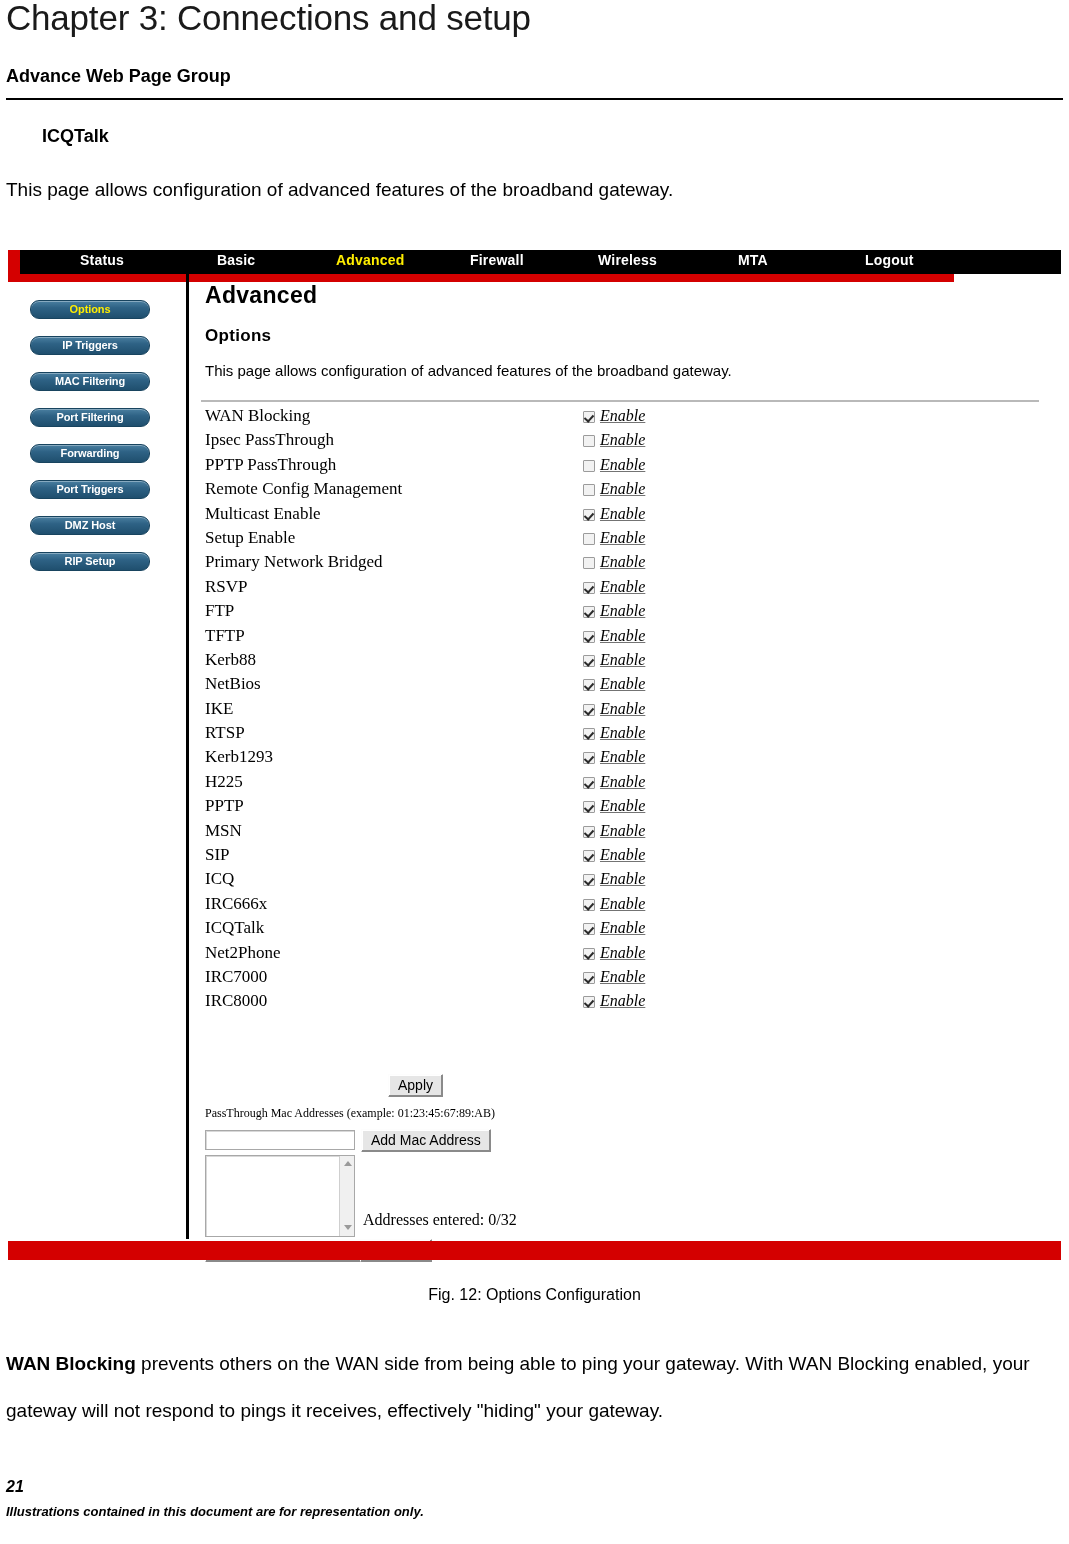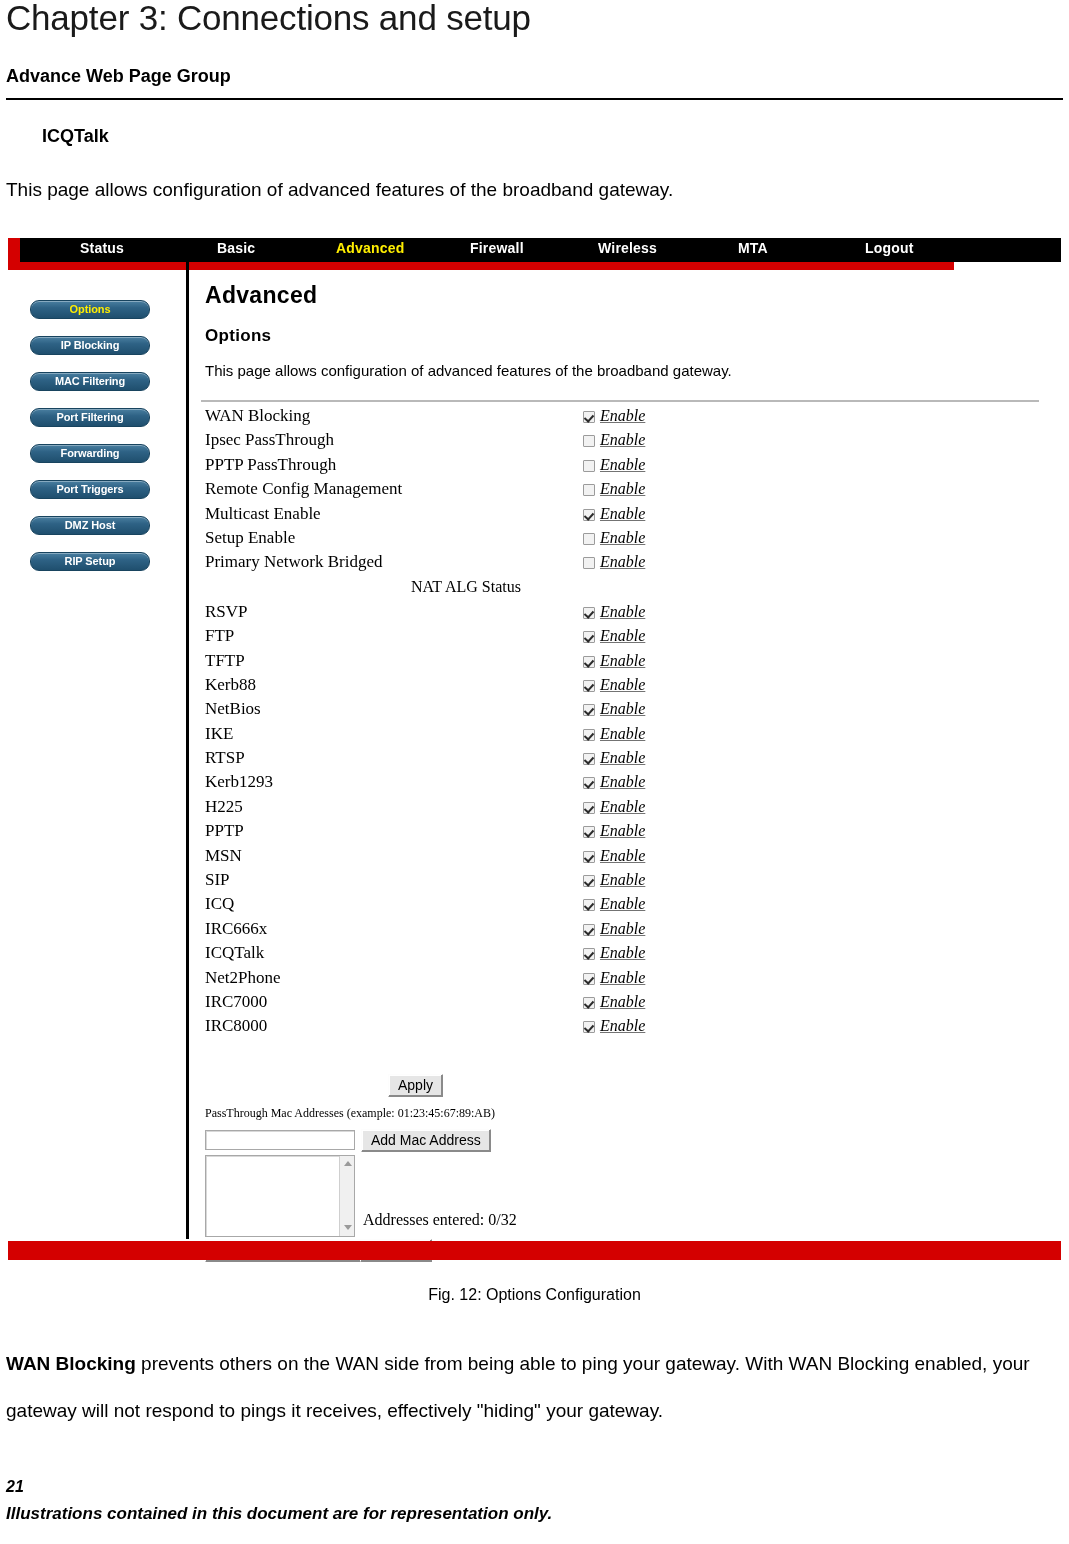--- a/index.html
+++ b/index.html
@@ -65,21 +65,21 @@
     position: absolute;
     left: 8px; top: 238px;
     width: 1053px;
     height: 1022px;
     background: #ffffff;
   }
 
   
   .nav-wrap {
     position: absolute;
-    left: 0; top: 0;
+    left: 0; top: 12px;
     width: 946px;
     height: 32px;
     background: #d40000;
   }
   .nav-bar {
     position: absolute;
     left: 12px; top: 0px;
     width: 1041px;
     height: 24px;
     background: #000000;
@@ -343,21 +343,21 @@
   .page-number {
     position: absolute;
     left: 6px; top: 1478px;
     font-size: 16px;
     font-style: italic;
     font-weight: bold;
   }
   .footer-note {
     position: absolute;
     left: 6px; top: 1504px;
-    font-size: 17px;
+    font-size: 13px;
     font-style: italic;
     font-weight: bold;
     white-space: nowrap;
   }
 </style>
 </head>
 <body>
 
 <div class="doc">
 
@@ -378,21 +378,21 @@
           <div class="nav-item" style="left: 578px;">Wireless</div>
           <div class="nav-item" style="left: 718px;">MTA</div>
           <div class="nav-item" style="left: 845px;">Logout</div>
         </div>
     </div>
 
     <div class="vsep"></div>
 
     <div id="sidebar">
         <div class="side-btn active" style="top: 62px;">Options</div>
-        <div class="side-btn" style="top: 98px;">IP Blocking</div>
+        <div class="side-btn" style="top: 98px;">IP Triggers</div>
         <div class="side-btn" style="top: 134px;">MAC Filtering</div>
         <div class="side-btn" style="top: 170px;">Port Filtering</div>
         <div class="side-btn" style="top: 206px;">Forwarding</div>
         <div class="side-btn" style="top: 242px;">Port Triggers</div>
         <div class="side-btn" style="top: 278px;">DMZ Host</div>
         <div class="side-btn" style="top: 314px;">RIP Setup</div>
       </div>
 
     <div class="content">
       <div class="page-title">Advanced</div>
@@ -422,23 +422,20 @@
             <div class="opt-right"><span class="cb checked"></span><span class="enable-txt">Enable</span></div>
           </div>
           <div class="opt-row">
             <div class="opt-label">Setup Enable</div>
             <div class="opt-right"><span class="cb"></span><span class="enable-txt">Enable</span></div>
           </div>
           <div class="opt-row">
             <div class="opt-label">Primary Network Bridged</div>
             <div class="opt-right"><span class="cb"></span><span class="enable-txt">Enable</span></div>
           </div>
-          <div class="nat-head">
-            <span>NAT ALG Status</span>
-          </div>
           <div class="opt-row">
             <div class="opt-label">RSVP</div>
             <div class="opt-right"><span class="cb checked"></span><span class="enable-txt">Enable</span></div>
           </div>
           <div class="opt-row">
             <div class="opt-label">FTP</div>
             <div class="opt-right"><span class="cb checked"></span><span class="enable-txt">Enable</span></div>
           </div>
           <div class="opt-row">
             <div class="opt-label">TFTP</div>

